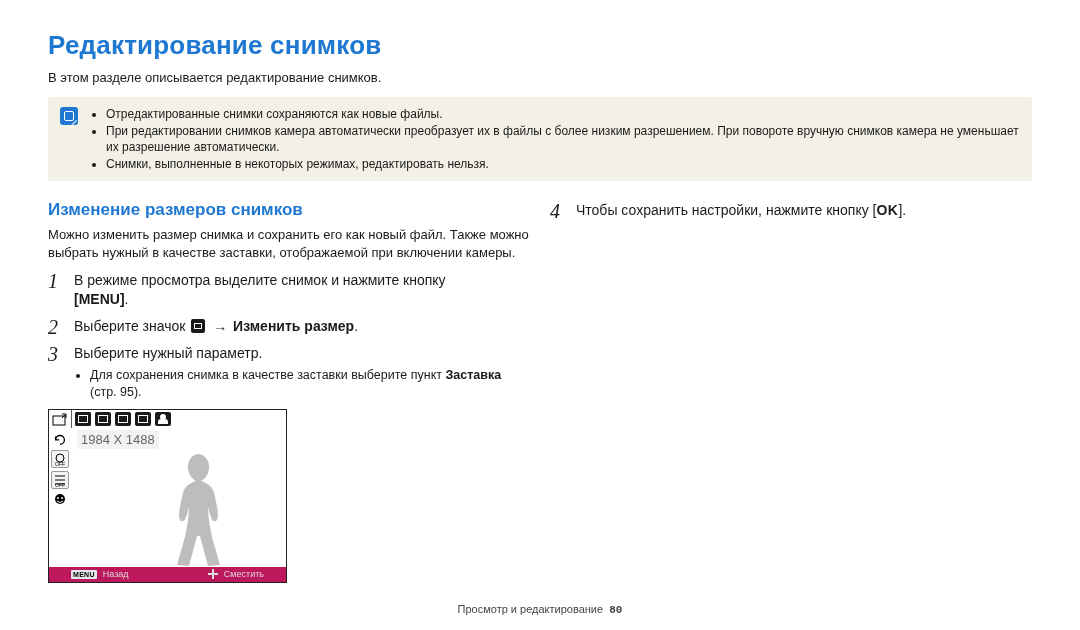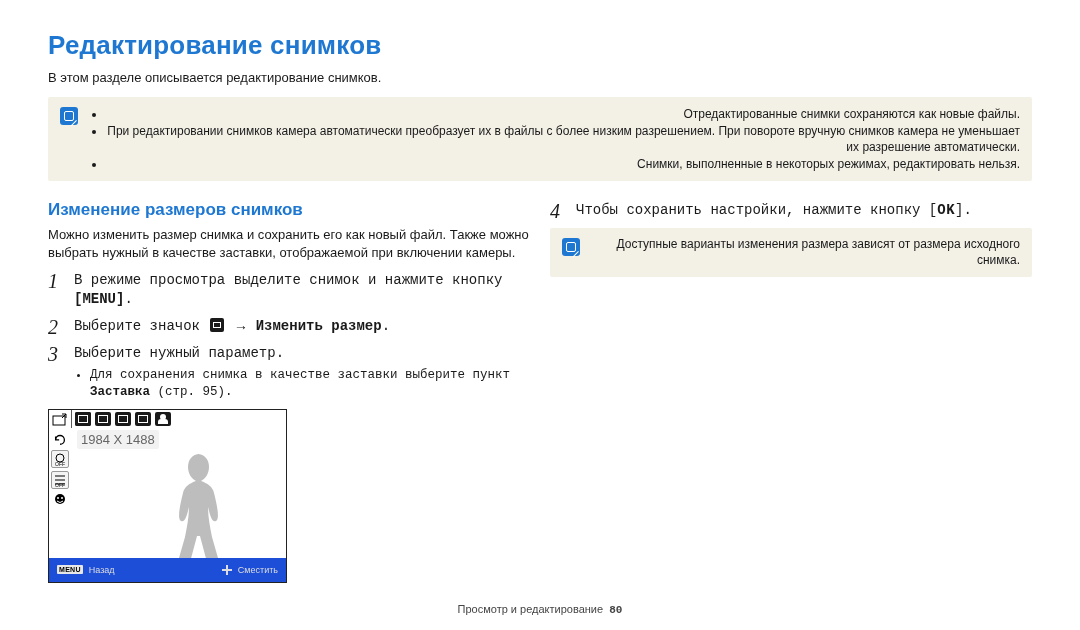--- a/index.html
+++ b/index.html
@@ -31,21 +31,20 @@
     margin-bottom: 10px;
   }
   .info-box {
     background: #f3f0e6;
     border-radius: 2px;
     padding: 8px 12px 8px 12px;
     display: flex;
     gap: 10px;
     align-items: flex-start;
     margin-bottom: 14px;
-    text-align: right;
   }
   .info-box.small {
     margin-bottom: 0;
   }
   .info-icon {
     width: 18px;
     height: 18px;
     flex: 0 0 18px;
     background: #1e78d2;
     border-radius: 3px;
@@ -101,21 +100,20 @@
   .intro {
     font-size: 13px;
     margin-bottom: 10px;
   }
   ol.steps {
     list-style: none;
     margin: 0;
     padding: 0;
     counter-reset: step;
     font-size: 14px;
-    font-family: Liberation Mono, monospace;
   }
   ol.steps > li {
     counter-increment: step;
     position: relative;
     padding-left: 26px;
     margin: 6px 0 8px 0;
   }
   ol.steps > li::before {
     content: counter(step);
     position: absolute;
@@ -282,27 +280,27 @@
     bottom: 0;
     width: 70px;
     height: 120px;
   }
   .silhouette svg { width: 100%; height: 100%; }
   .device .bottom-bar {
     position: absolute;
     left: 0;
     right: 0;
     bottom: 0;
-    height: 24px;
-    background: #1d4ed8;
+    height: 15px;
+    background: #be185d;
     color: #ddd;
     font-size: 9px;
     display: flex;
     align-items: center;
-    padding: 0 8px;
+    padding: 0 22px;
     gap: 6px;
   }
   .menu-chip {
     background: #e7e7e7;
     color: #000;
     padding: 0 2px;
     font-size: 7px;
     font-weight: 700;
     letter-spacing: 0.3px;
     border-radius: 1px;
@@ -441,24 +439,20 @@
       </div>
     </div>
 
     <div class="col">
       <ol class="steps" start="4" style="counter-reset: step 3;">
         <li>
           <span>Чтобы сохранить настройки, нажмите кнопку </span><span>[</span><span class="ok-label">OK</span><span>].</span>
         </li>
       </ol>
 
-      <div class="info-box small" style="margin-top:6px;">
-        <div class="info-icon"></div>
-        <div style="font-size:12px;">Доступные варианты изменения размера зависят от размера исходного снимка.</div>
-      </div>
     </div>
   </div>
 
   <div class="footer">
     <span>Просмотр и редактирование</span>&nbsp;&nbsp;<span class="pnum">80</span>
   </div>
 
 </div>
 
 </body></html>

